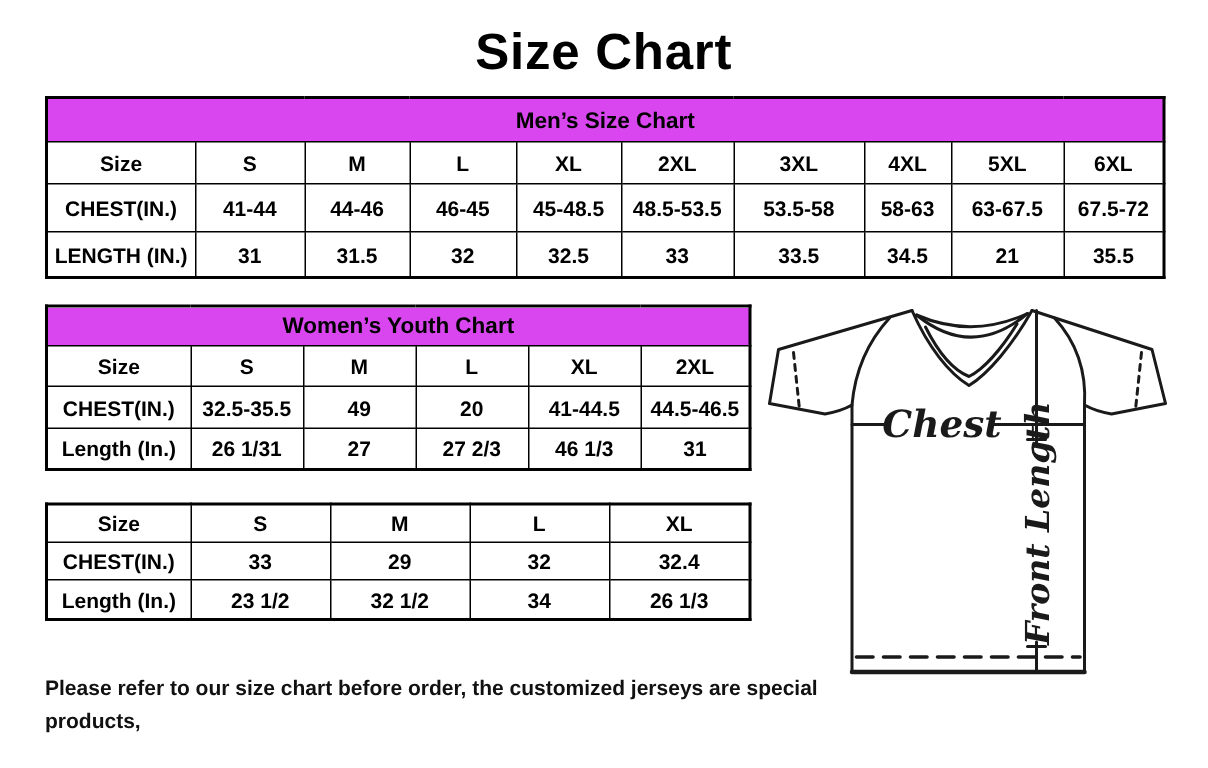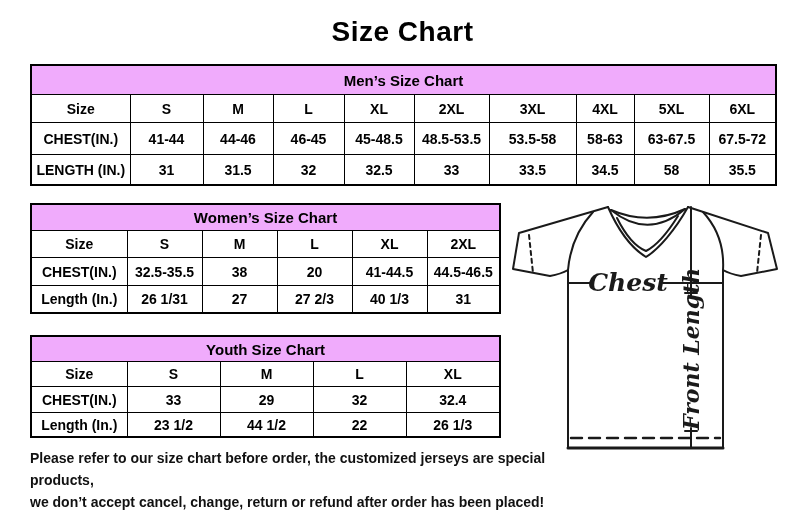--- a/index.html
+++ b/index.html
@@ -2,26 +2,26 @@
 <html><head>
 <meta charset="utf-8">
 <style>
   html,body{margin:0;padding:0;}
   body{
     width:805px;height:512px;background:#ffffff;position:relative;
     font-family:"Liberation Sans",sans-serif;color:#000;overflow:hidden;
   }
   .page-title{
     position:absolute;top:16px;left:0;width:805px;text-align:center;
-    font-size:28px;font-weight:bold;letter-spacing:0.5px;
+    font-size:34px;font-weight:bold;letter-spacing:0.5px;
   }
   table{border-collapse:collapse;table-layout:fixed;position:absolute;border:2px solid #000;}
   td{border:1px solid #000;text-align:center;vertical-align:middle;
      font-weight:bold;font-size:14px;padding:0 2px;overflow:hidden;white-space:nowrap;}
-  tr.thead td{background:#f0abfc;font-size:15px;}
+  tr.thead td{background:#d946ef;font-size:15px;}
   
   .mens{left:30px;top:64px;width:745px;}
   .mens tr:nth-child(1) td{height:28px;}
   .mens tr:nth-child(2) td{height:27px;}
   .mens tr:nth-child(3) td{height:31px;}
   .mens tr:nth-child(4) td{height:29px;}
   
   .womens{left:30px;top:203px;width:469px;}
   .womens tr:nth-child(1) td{height:25px;}
   .womens tr:nth-child(2) td{height:26px;}
@@ -90,97 +90,94 @@
   </tr>
   <tr>
     <td>LENGTH (IN.)</td>
     <td>31</td>
     <td>31.5</td>
     <td>32</td>
     <td>32.5</td>
     <td>33</td>
     <td>33.5</td>
     <td>34.5</td>
-    <td>58</td>
+    <td>21</td>
     <td>35.5</td>
   </tr>
 </tbody>
   </table>
 
 <table class="womens">
   <colgroup>
     <col style="width:96px">
       <col style="width:75px">
       <col style="width:75px">
     <col style="width:75px">
       <col style="width:75px">
       <col style="width:73px">
   </colgroup>
   <tbody>
       <tr class="thead">
-        <td colspan="6">Women’s Size Chart</td>
+        <td colspan="6">Women’s Youth Chart</td>
       </tr>
   <tr>
     <td>Size</td>
     <td>S</td>
     <td>M</td>
     <td>L</td>
     <td>XL</td>
     <td>2XL</td>
   </tr>
   <tr>
     <td>CHEST(IN.)</td>
     <td>32.5-35.5</td>
-    <td>38</td>
+    <td>49</td>
     <td>20</td>
     <td>41-44.5</td>
     <td>44.5-46.5</td>
   </tr>
   <tr>
     <td>Length (In.)</td>
     <td>26 1/31</td>
     <td>27</td>
     <td>27 2/3</td>
-    <td>40 1/3</td>
+    <td>46 1/3</td>
     <td>31</td>
   </tr>
 </tbody>
   </table>
 
 <table class="youth">
   <colgroup>
     <col style="width:96px">
       <col style="width:93px">
       <col style="width:93px">
     <col style="width:93px">
       <col style="width:94px">
   </colgroup>
   <tbody>
-      <tr class="thead">
-        <td colspan="5">Youth Size Chart</td>
-      </tr>
   <tr>
     <td>Size</td>
     <td>S</td>
     <td>M</td>
     <td>L</td>
     <td>XL</td>
   </tr>
   <tr>
     <td>CHEST(IN.)</td>
     <td>33</td>
     <td>29</td>
     <td>32</td>
     <td>32.4</td>
   </tr>
   <tr>
     <td>Length (In.)</td>
     <td>23 1/2</td>
-    <td>44 1/2</td>
-    <td>22</td>
+    <td>32 1/2</td>
+    <td>34</td>
     <td>26 1/3</td>
   </tr>
 </tbody>
   </table>
 
 <svg class="tshirt" width="290" height="310" viewBox="0 0 290 310">
   <g fill="none" stroke="#1a1a1a" stroke-width="2" stroke-linejoin="round" stroke-linecap="round">
 
     <path d="M103,11 L14,37 L8,73 L45,80 Q56,78 63,74 L63,252"></path>
 
@@ -206,14 +203,13 @@
     <path d="M186,11 L186,100 M186,232 L186,252"></path>
     <path d="M180,97 L192,97"></path>
     <path d="M180,235 L192,235"></path>
   </g>
   <text class="shirt-label" x="123" y="95" font-size="25" text-anchor="middle">Chest</text>
   <text class="shirt-label" transform="translate(194,234) rotate(-90)" font-size="22">Front Length</text>
 </svg>
 
 <div class="disclaimer">
   <div>Please refer to our size chart before order, the customized jerseys are special products,</div>
-  <div>we don’t accept cancel, change, return or refund after order has been placed!</div>
 </div>
 
 </body></html>

